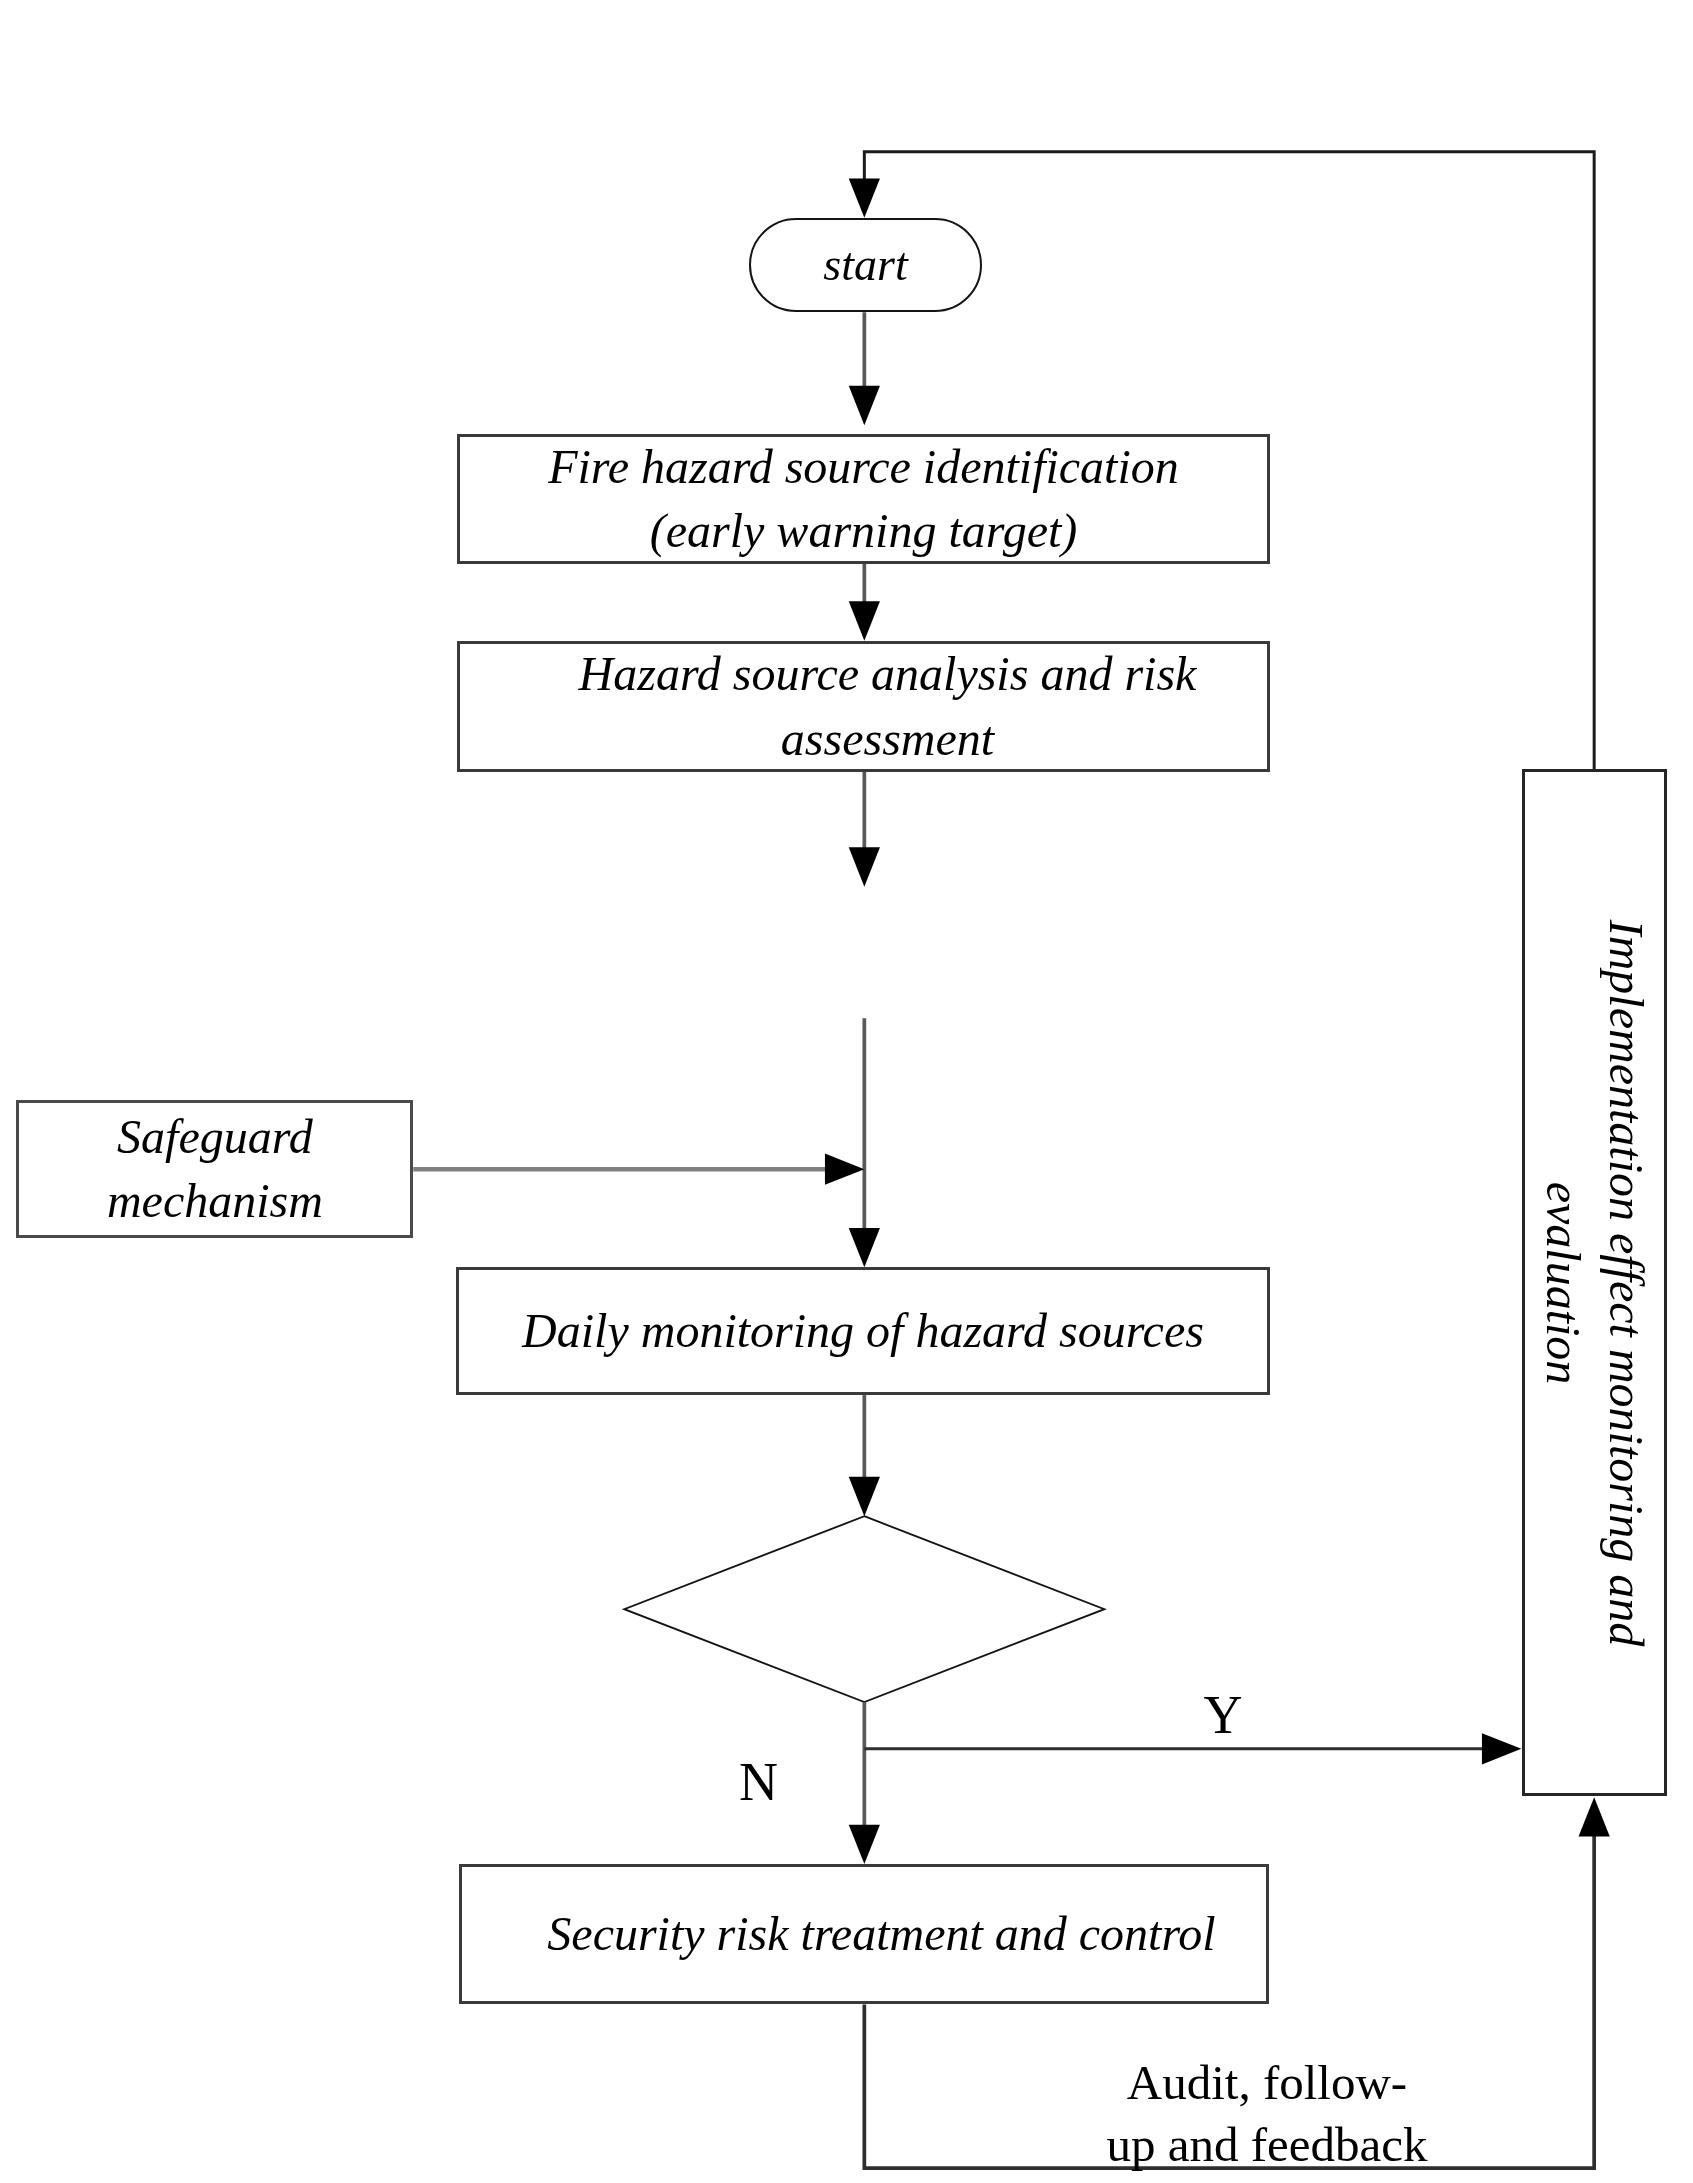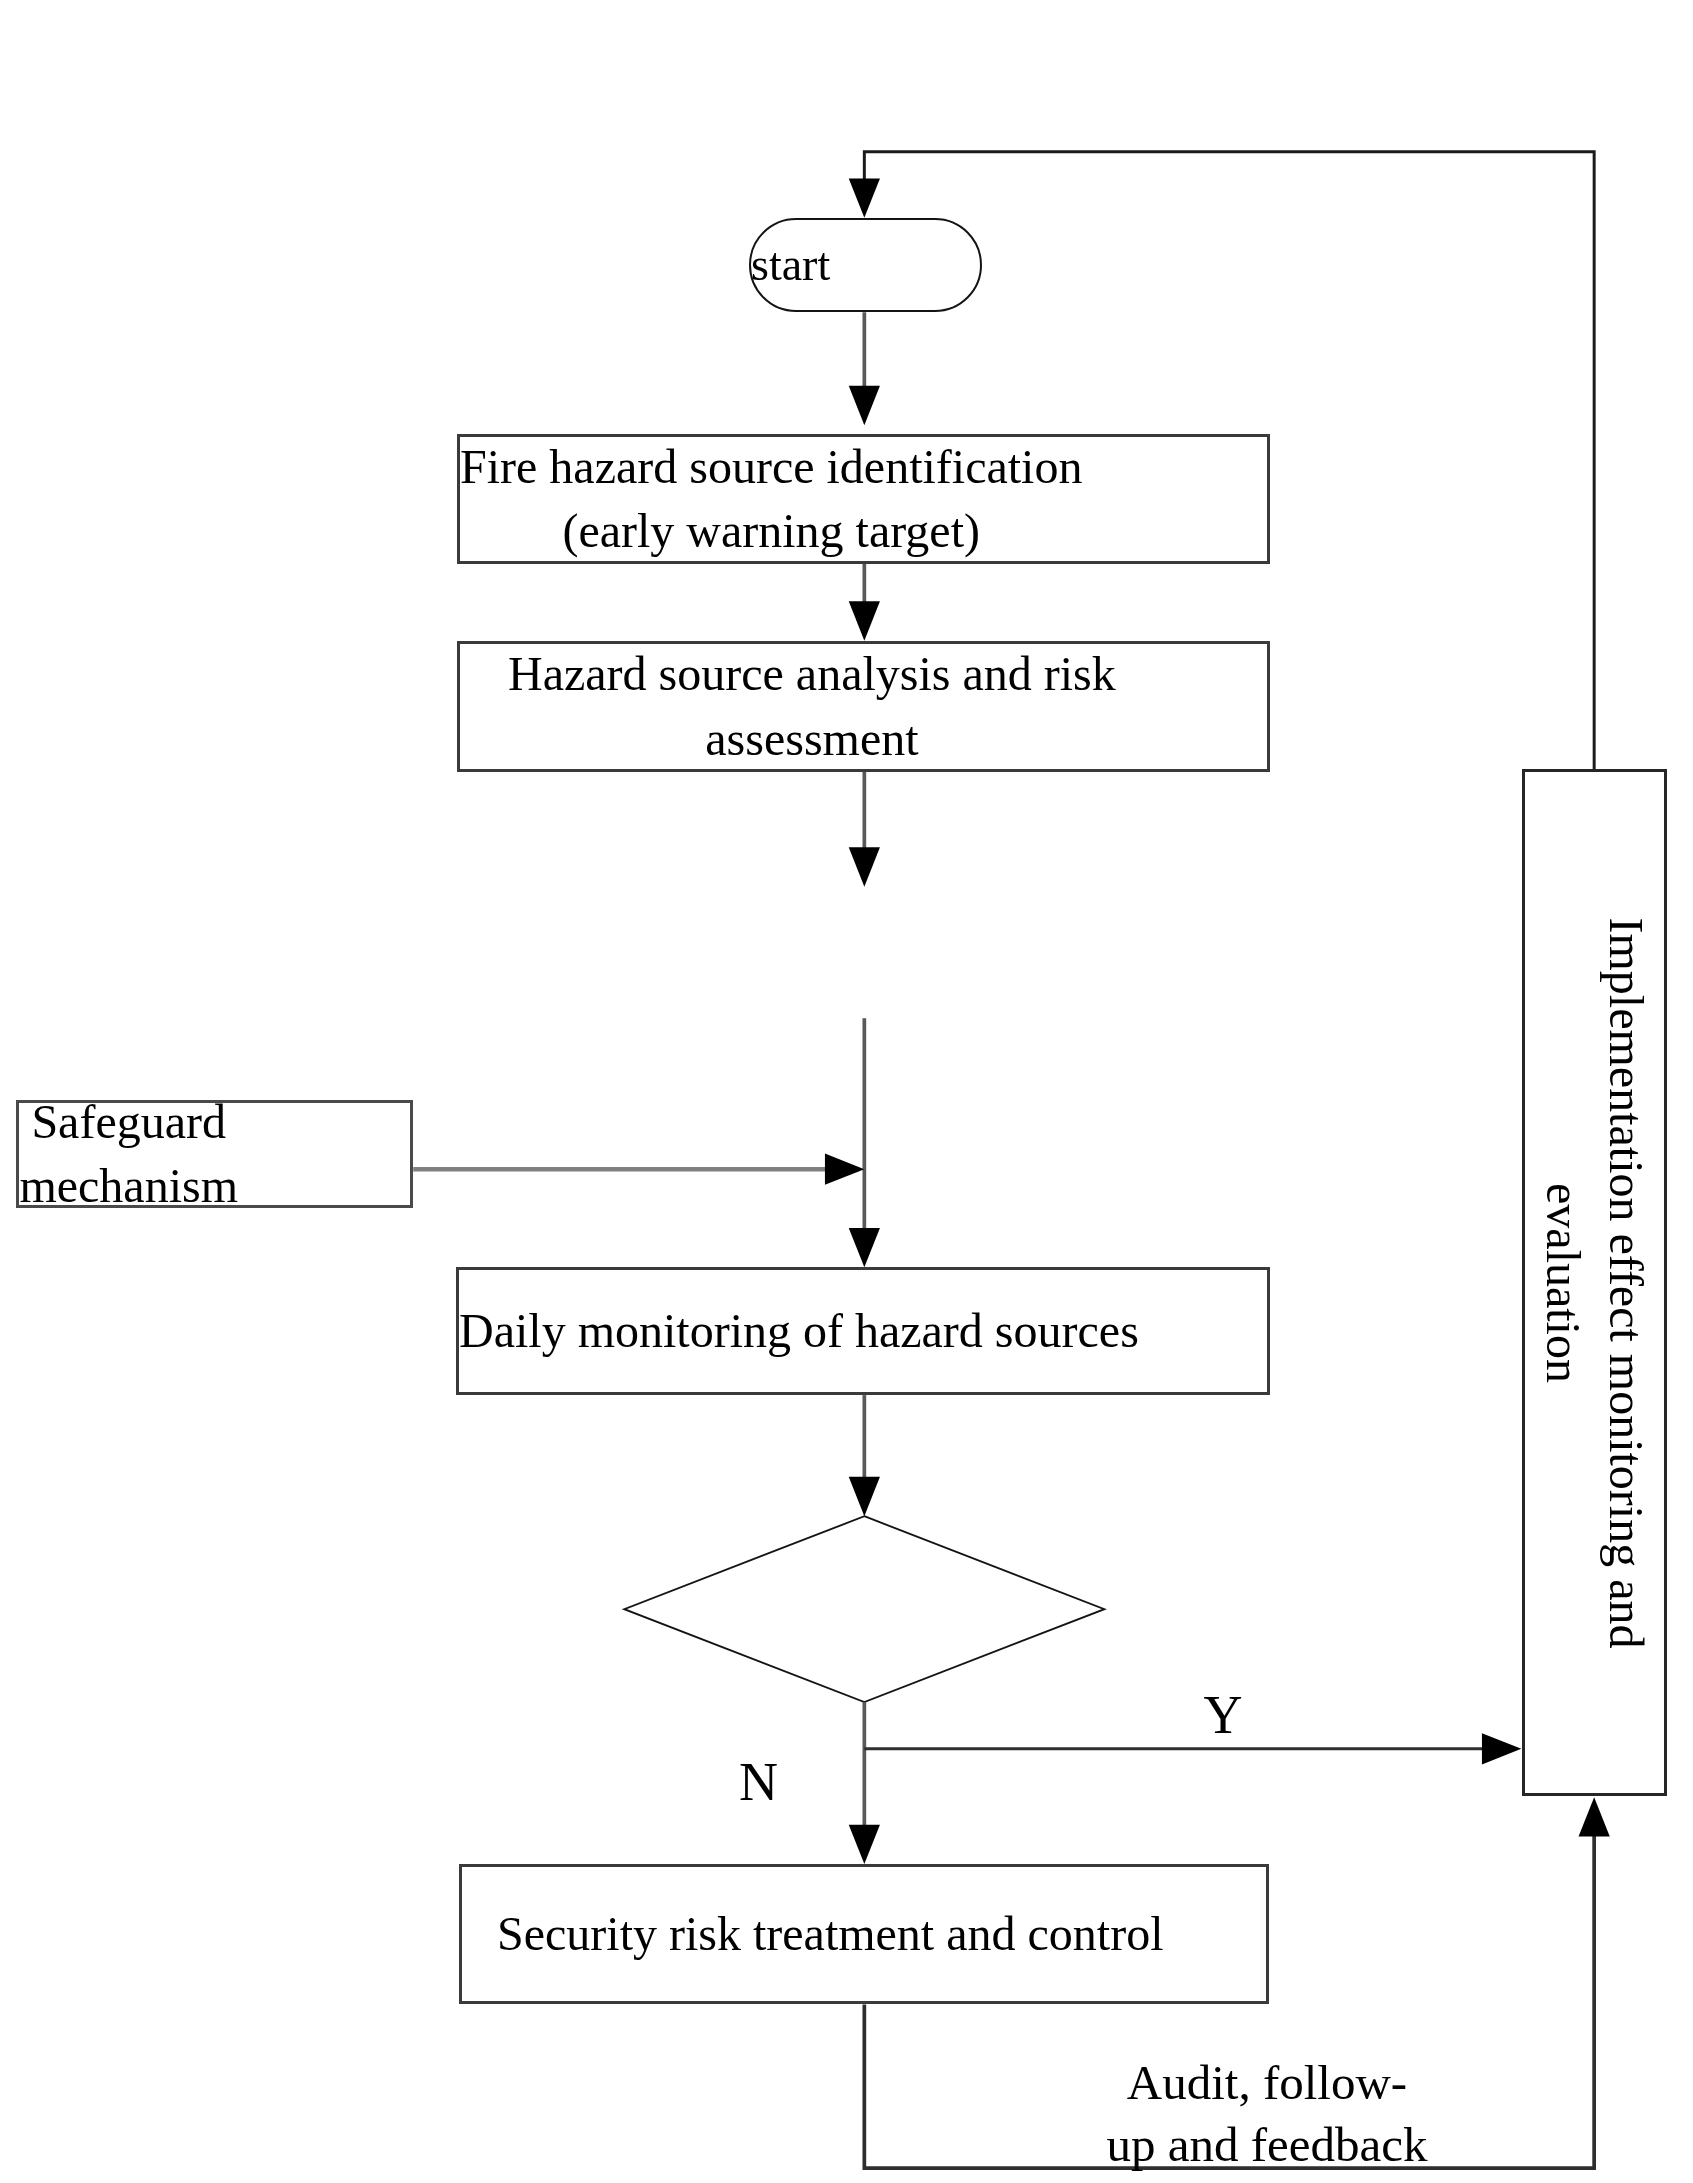--- a/index.html
+++ b/index.html
@@ -7,37 +7,38 @@
     position:relative;
     width:1693px;height:2183px;
     background:#ffffff;
     font-family:"Liberation Serif","DejaVu Serif",serif;
     color:#000;
     overflow:hidden;
   }
   #edges{position:absolute;left:0;top:0;width:1693px;height:2183px;}
   .node{
     position:absolute;
-    display:flex;align-items:center;
+    display:flex;align-items:center;justify-content:center;
     text-align:center;
     background:#ffffff;
     box-sizing:border-box;
+    font-style:italic;
   }
   .rect{border:3px solid #3a3a3a;}
   .label{white-space:pre-line;line-height:1.34;}
   .node-label{font-size:48px;}
   #node-start{
     left:749px;top:218px;width:233px;height:94px;
     border:2.2px solid #141414;border-radius:48px;
     font-size:46px;
   }
   #node-fire-hazard{left:457px;top:434px;width:813px;height:130px;}
   #node-hazard-analysis{left:457px;top:641px;width:813px;height:131px;padding-left:48px;}
   #node-implement-measures{left:457px;top:887px;width:813px;height:132px;}
-  #node-safeguard{left:16.4px;top:1100px;width:397px;height:108px;border-color:#4a4a4a;}
+  #node-safeguard{left:16.4px;top:1100px;width:397px;height:138px;border-color:#4a4a4a;}
   #node-daily-monitoring{left:456px;top:1267px;width:814px;height:128px;}
   #node-security-treatment{left:459px;top:1864px;width:810px;height:140px;padding-left:35px;}
   #node-risk-decision{
     left:642px;top:1546px;width:446px;height:126px;
     background:transparent;border:none;
     font-size:45px;
   }
   #node-effect-monitoring{
     left:1522px;top:769px;width:145px;height:1027px;
     border:3px solid #262626;

